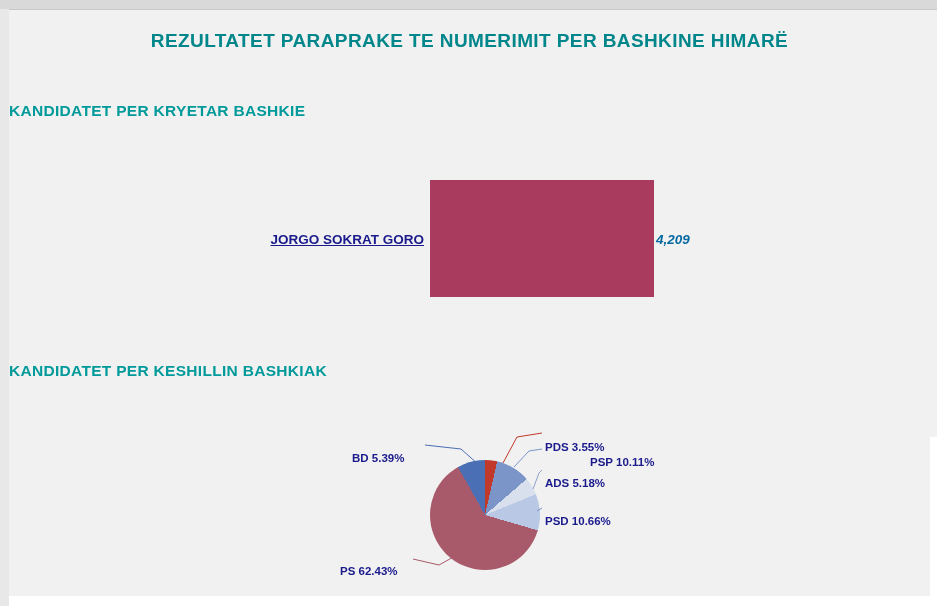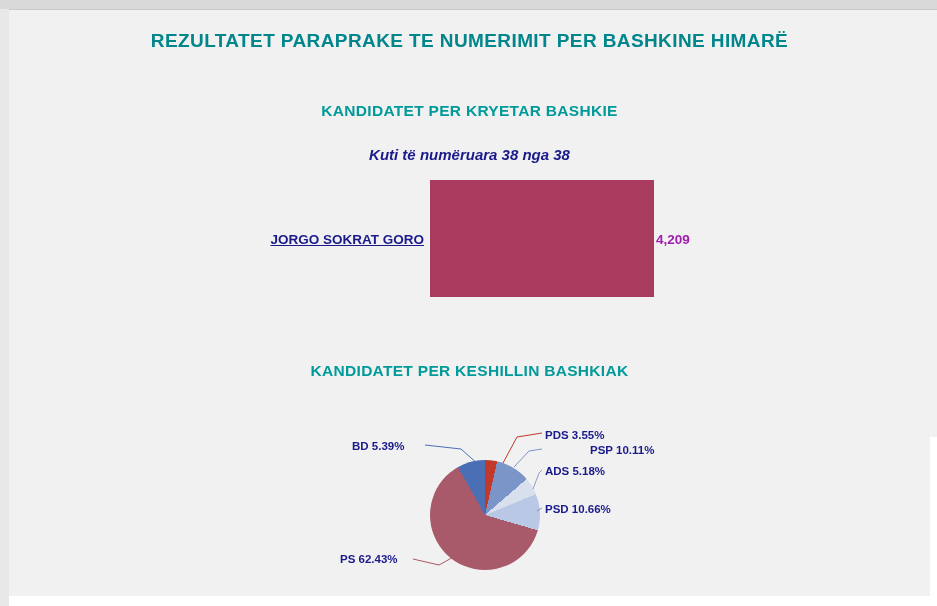--- a/index.html
+++ b/index.html
@@ -54,21 +54,20 @@
     width: 921px;
     text-align: center;
     font-size: 19px;
     font-weight: bold;
     color: #00868b;
     letter-spacing: 0.4px;
   }
   .section-title {
     position: absolute;
     width: 921px;
-    text-align: center;
     font-size: 15.5px;
     font-weight: bold;
     color: #009a9a;
     letter-spacing: 0.3px;
   }
   #mayor-title { left: 0; top: 92px; }
   #council-title { left: 0; top: 352px; }
   .boxes-line {
     position: absolute;
     left: 0;
@@ -107,21 +106,22 @@
     width: 224px;
     height: 117px;
     background: #a83b5e;
   }
   .bar-value {
     position: absolute;
     left: 647px;
     top: 57px;
     font-size: 13.5px;
     font-weight: bold;
-    color: #a21caf;
+    color: #0369a1;
+    font-style: italic;
   }
 
   
   #pie-chart {
     position: absolute;
     left: 0;
     top: 395px;
     width: 921px;
     height: 185px;
   }
@@ -132,20 +132,21 @@
     width: 110px;
     height: 110px;
     border-radius: 50%;
   }
   .pie-callout {
     position: absolute;
     font-size: 11.5px;
     font-weight: bold;
     color: #1a1a8c;
     white-space: nowrap;
+    margin-top: 12px;
   }
   
   #c-pds   { left: 536px; top: 24px; }
   #c-psp   { left: 536px; top: 39px; padding-left: 45px; }
   #c-ads   { left: 536px; top: 60px; }
   #c-psd   { left: 536px; top: 98px; text-align: center; }
   #c-bd    { left: 343px; top: 35px; }
   #c-ps    { left: 331px; top: 148px; }
 </style>
 </head>
@@ -155,21 +156,20 @@
 
   <div class="top-strip"></div>
   <div class="side-strip-left"></div>
 
   <div class="card">
 
     <div class="main-title">REZULTATET PARAPRAKE TE NUMERIMIT PER BASHKINE HIMARË</div>
 
     <div class="section-title" id="mayor-title">KANDIDATET PER KRYETAR BASHKIE</div>
 
-    <div class="boxes-line">Kuti të numëruara 38 nga 38</div>
 
     <div id="bar-chart">
       <div class="bar-label">JORGO SOKRAT GORO</div>
       <div class="bar-rect"></div>
       <div class="bar-value">4,209</div>
     </div>
 
     <div class="section-title" id="council-title">KANDIDATET PER KESHILLIN BASHKIAK</div>
 
     <div id="pie-chart">

